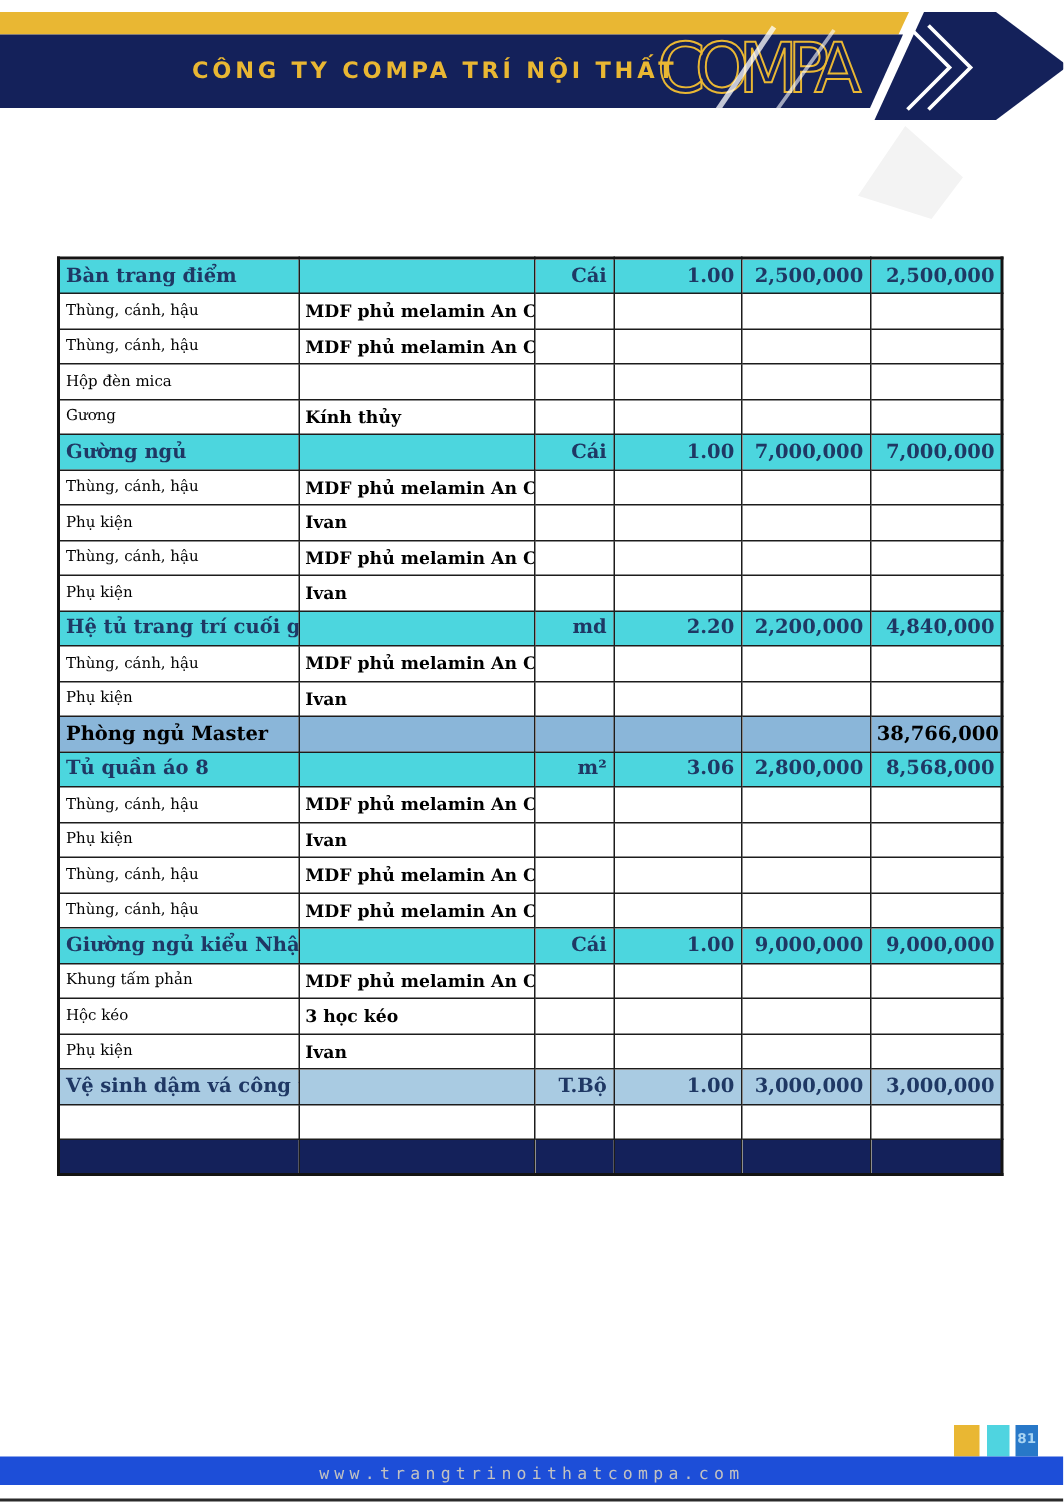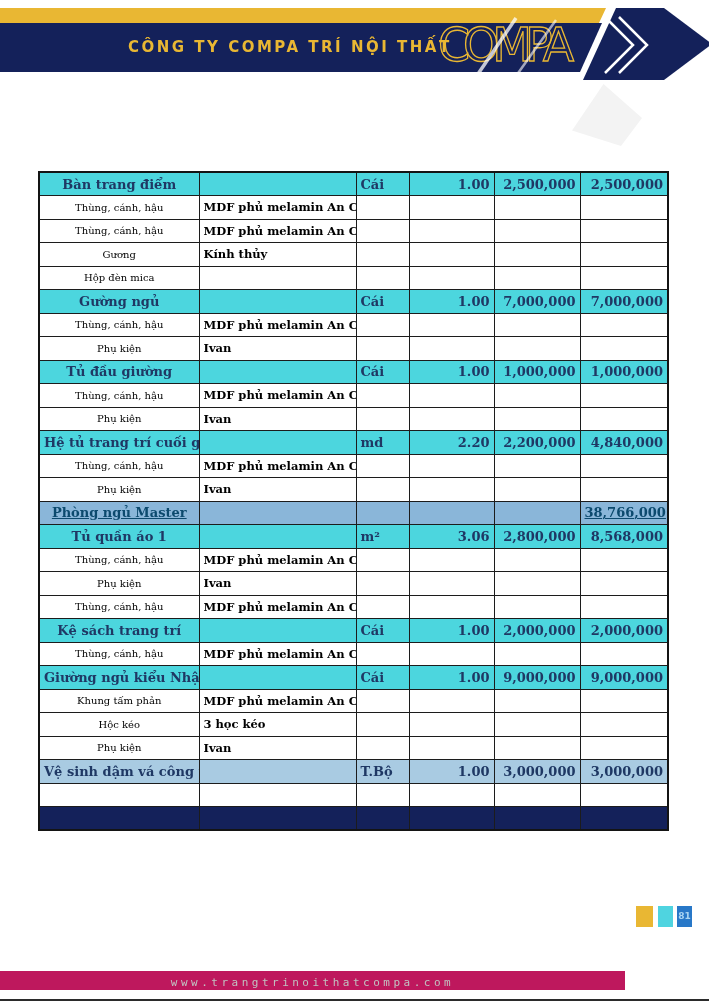--- a/index.html
+++ b/index.html
@@ -12,43 +12,43 @@
         font-family:"DejaVu Sans", sans-serif;font-weight:bold;font-size:15px;
         letter-spacing:2.5px;color:#E9B733;white-space:nowrap;}
   .watermark{position:absolute;left:572px;top:84px;width:70px;height:62px;
         background:#f3f3f3;clip-path:polygon(45% 0,100% 55%,70% 100%,0 75%);}
 
   
   .quote-table{position:absolute;left:38px;top:171px;border-collapse:collapse;
         table-layout:fixed;width:629px;border:2.5px solid #141414;}
   .quote-table td{border:1.5px solid #1c1c1c;height:23.5px;padding:0 4px;
         overflow:hidden;white-space:nowrap;font-size:13px;box-sizing:border-box;}
-  .col-item{text-align:center;}
+  .col-item{text-align:left;}
   .col-material{text-align:left;}
-  .col-unit{text-align:left;}
+  .col-unit{text-align:right;}
   .col-qty,.col-unit_price,.col-total{text-align:right;}
 
   .row-detail td{background:#ffffff;color:#000000;}
   .row-detail .col-item{font-size:10px;}
   .row-detail .col-material{font-weight:bold;font-size:11.5px;}
 
   .row-item td{background:#4CD6DE;color:#1F3864;font-weight:bold;}
-  .row-section td{background:#8AB6D9;color:#0c4a6e;font-weight:bold;text-decoration:underline;}
+  .row-section td{background:#8AB6D9;color:#000000;font-weight:bold;}
   .row-highlight td{background:#A9CBE2;color:#1F3864;font-weight:bold;}
   .row-empty td{background:#ffffff;}
   .row-navy td{background:#14215A;}
 
   
-  .footer-square{position:absolute;top:906px;height:21px;}
+  .footer-square{position:absolute;top:950px;height:21px;}
   .sq-gold{left:636px;width:17px;background:#E9B733;}
   .sq-cyan{left:658px;width:15px;background:#4FD4E0;}
   .sq-page{left:677px;width:15px;background:#2878C8;color:#A8D4F2;
         font-family:"DejaVu Sans", sans-serif;font-size:9px;font-weight:bold;
         text-align:center;line-height:21px;}
-  .footer-bar{position:absolute;left:0;top:971px;width:625px;height:19px;background:#be185d;
+  .footer-bar{position:absolute;left:0;top:971px;width:709px;height:19px;background:#1d4ed8;
         text-align:center;}
   .website-url{font-family:"DejaVu Sans Mono", monospace;font-size:11px;
         letter-spacing:3.5px;color:#C2C2C2;line-height:19px;}
   .bottom-rule{position:absolute;left:0;top:999px;width:709px;height:2px;background:#2b2b2b;}
 </style>
 </head>
 <body>
 
 <div class="page">
 
@@ -93,35 +93,35 @@
         </tr>
         <tr class="row-detail">
           <td class="col-item">Thùng, cánh, hậu</td>
           <td class="col-material">MDF phủ melamin An Cường</td>
           <td class="col-unit"></td>
           <td class="col-qty"></td>
           <td class="col-unit_price"></td>
           <td class="col-total"></td>
         </tr>
         <tr class="row-detail">
+          <td class="col-item">Hộp đèn mica</td>
+          <td class="col-material"></td>
+          <td class="col-unit"></td>
+          <td class="col-qty"></td>
+          <td class="col-unit_price"></td>
+          <td class="col-total"></td>
+        </tr>
+        <tr class="row-detail">
           <td class="col-item">Gương</td>
           <td class="col-material">Kính thủy</td>
           <td class="col-unit"></td>
           <td class="col-qty"></td>
           <td class="col-unit_price"></td>
           <td class="col-total"></td>
         </tr>
-        <tr class="row-detail">
-          <td class="col-item">Hộp đèn mica</td>
-          <td class="col-material"></td>
-          <td class="col-unit"></td>
-          <td class="col-qty"></td>
-          <td class="col-unit_price"></td>
-          <td class="col-total"></td>
-        </tr>
         <tr class="row-item">
           <td class="col-item">Gường ngủ</td>
           <td class="col-material"></td>
           <td class="col-unit">Cái</td>
           <td class="col-qty">1.00</td>
           <td class="col-unit_price">7,000,000</td>
           <td class="col-total">7,000,000</td>
         </tr>
         <tr class="row-detail">
           <td class="col-item">Thùng, cánh, hậu</td>
@@ -131,28 +131,20 @@
           <td class="col-unit_price"></td>
           <td class="col-total"></td>
         </tr>
         <tr class="row-detail">
           <td class="col-item">Phụ kiện</td>
           <td class="col-material">Ivan</td>
           <td class="col-unit"></td>
           <td class="col-qty"></td>
           <td class="col-unit_price"></td>
           <td class="col-total"></td>
-        </tr>
-        <tr class="row-item">
-          <td class="col-item">Tủ đầu giường</td>
-          <td class="col-material"></td>
-          <td class="col-unit">Cái</td>
-          <td class="col-qty">1.00</td>
-          <td class="col-unit_price">1,000,000</td>
-          <td class="col-total">1,000,000</td>
         </tr>
         <tr class="row-detail">
           <td class="col-item">Thùng, cánh, hậu</td>
           <td class="col-material">MDF phủ melamin An Cường</td>
           <td class="col-unit"></td>
           <td class="col-qty"></td>
           <td class="col-unit_price"></td>
           <td class="col-total"></td>
         </tr>
         <tr class="row-detail">
@@ -189,21 +181,21 @@
         </tr>
         <tr class="row-section">
           <td class="col-item">Phòng ngủ Master</td>
           <td class="col-material"></td>
           <td class="col-unit"></td>
           <td class="col-qty"></td>
           <td class="col-unit_price"></td>
           <td class="col-total">38,766,000</td>
         </tr>
         <tr class="row-item">
-          <td class="col-item">Tủ quần áo 1</td>
+          <td class="col-item">Tủ quần áo 8</td>
           <td class="col-material"></td>
           <td class="col-unit">m²</td>
           <td class="col-qty">3.06</td>
           <td class="col-unit_price">2,800,000</td>
           <td class="col-total">8,568,000</td>
         </tr>
         <tr class="row-detail">
           <td class="col-item">Thùng, cánh, hậu</td>
           <td class="col-material">MDF phủ melamin An Cường</td>
           <td class="col-unit"></td>
@@ -219,28 +211,20 @@
           <td class="col-unit_price"></td>
           <td class="col-total"></td>
         </tr>
         <tr class="row-detail">
           <td class="col-item">Thùng, cánh, hậu</td>
           <td class="col-material">MDF phủ melamin An Cường</td>
           <td class="col-unit"></td>
           <td class="col-qty"></td>
           <td class="col-unit_price"></td>
           <td class="col-total"></td>
-        </tr>
-        <tr class="row-item">
-          <td class="col-item">Kệ sách trang trí</td>
-          <td class="col-material"></td>
-          <td class="col-unit">Cái</td>
-          <td class="col-qty">1.00</td>
-          <td class="col-unit_price">2,000,000</td>
-          <td class="col-total">2,000,000</td>
         </tr>
         <tr class="row-detail">
           <td class="col-item">Thùng, cánh, hậu</td>
           <td class="col-material">MDF phủ melamin An Cường</td>
           <td class="col-unit"></td>
           <td class="col-qty"></td>
           <td class="col-unit_price"></td>
           <td class="col-total"></td>
         </tr>
         <tr class="row-item">

